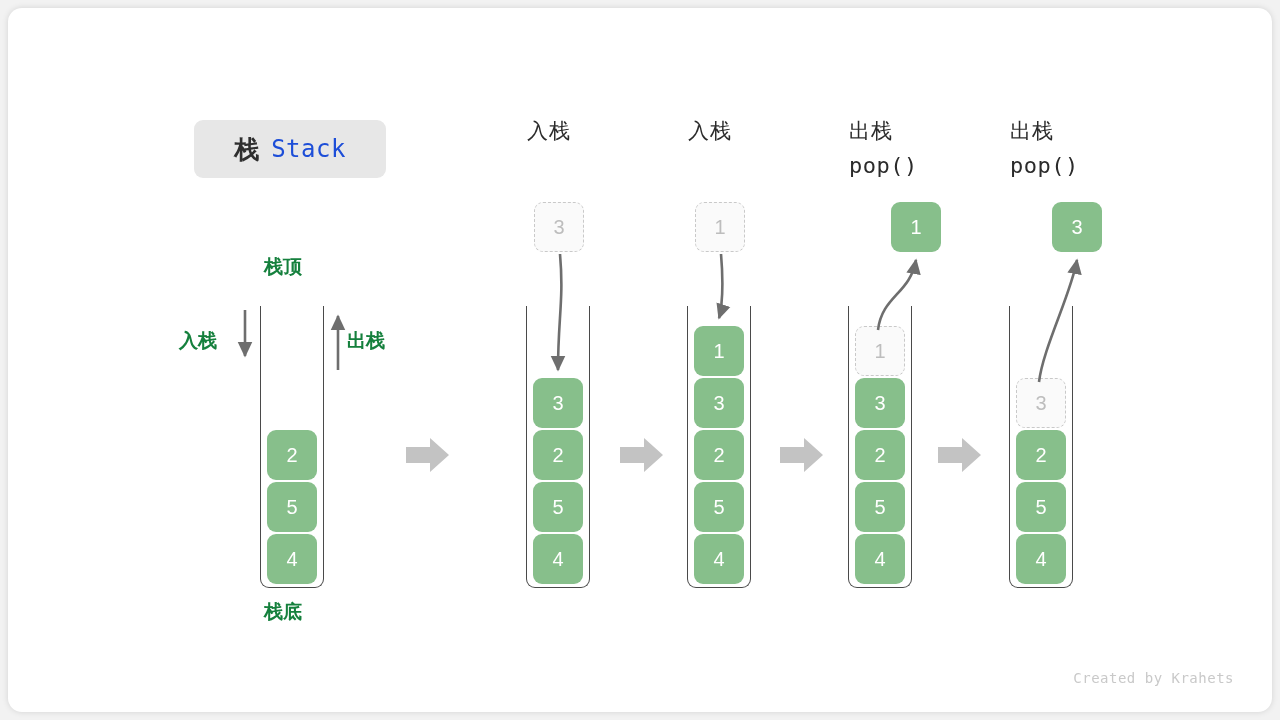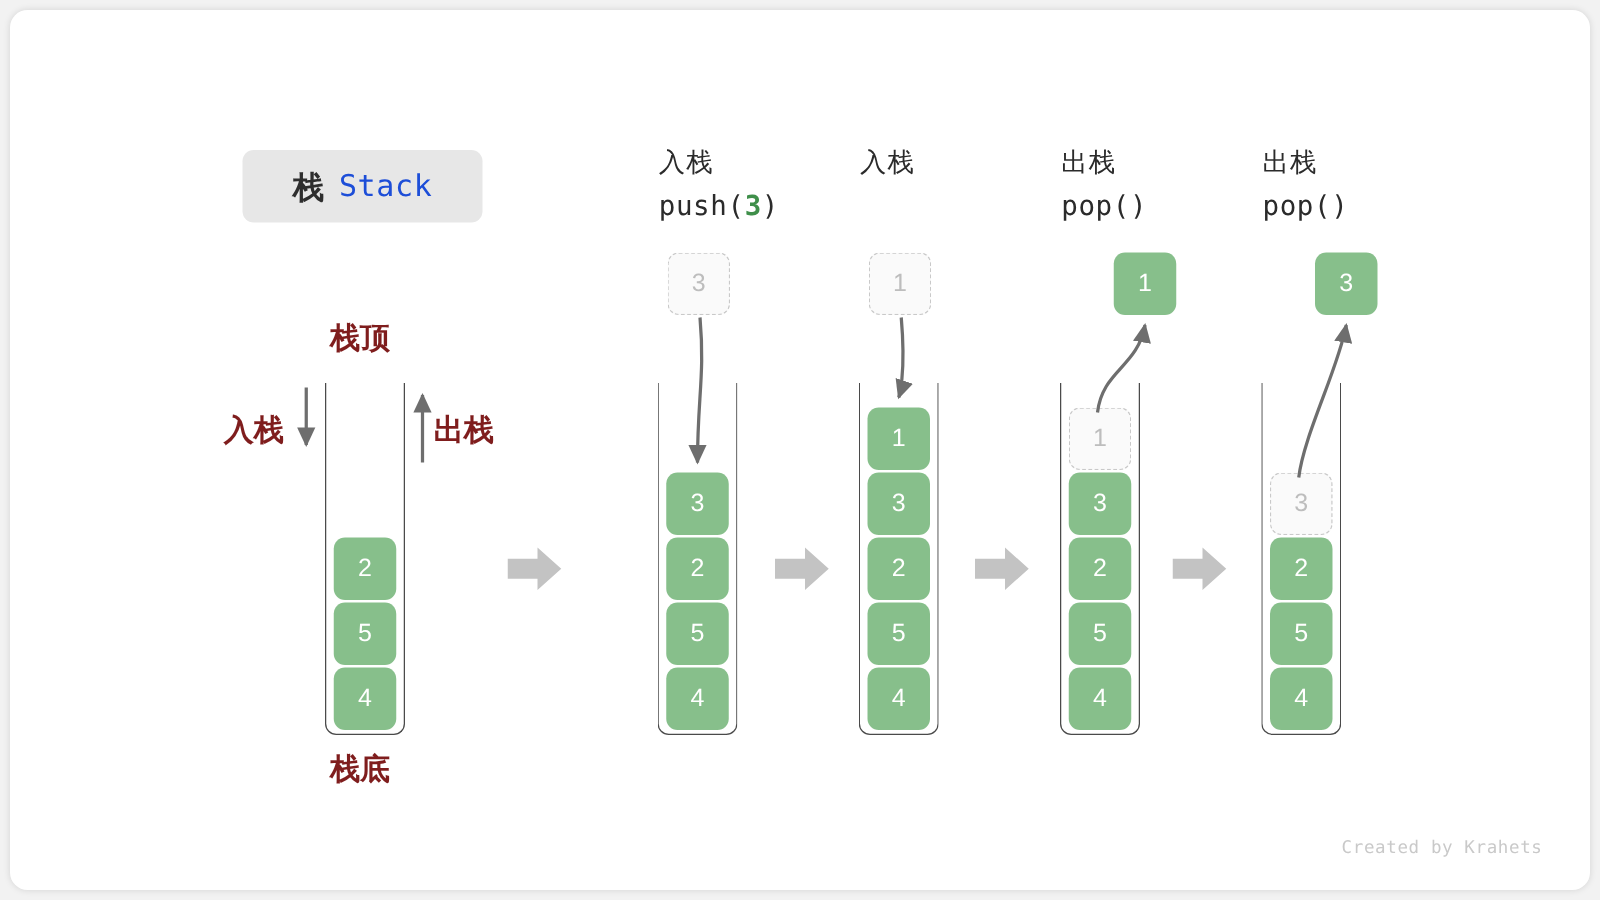--- a/index.html
+++ b/index.html
@@ -49,23 +49,23 @@
     font-family: "DejaVu Sans Mono", "Liberation Mono", monospace;
     font-size: 24px;
     color: #1d4ed8;
     margin-left: 11px;
     letter-spacing: 0.5px;
   }
 
   
   .cn-label {
     position: absolute;
-    font-size: 24px;
+    font-size: 19px;
     font-weight: bold;
-    color: #7f1d1d;
+    color: #15803d;
     white-space: nowrap;
   }
 
   
   .col-head {
     position: absolute;
     top: 106px;
     width: 170px;
     text-align: left;
     white-space: nowrap;
@@ -163,21 +163,20 @@
     </div>
 
     <div class="cn-label" style="left:256px; top:246px;">栈顶</div>
     <div class="cn-label" style="left:256px; top:591px;">栈底</div>
     <div class="cn-label" style="left:171px; top:320px;">入栈</div>
     <div class="cn-label" style="left:339px; top:320px;">出栈</div>
 
     <div id="col-heads">
         <div class="col-head" style="left: 519px;">
           <div class="op">入栈</div>
-          <div class="fn"><span>push(</span><span class="arg">3</span><span>)</span></div>
         </div>
         <div class="col-head" style="left: 680px;">
           <div class="op">入栈</div>
         </div>
         <div class="col-head" style="left: 841px;">
           <div class="op">出栈</div>
           <div class="fn"><span>pop(</span><span class="arg"></span><span>)</span></div>
         </div>
         <div class="col-head" style="left: 1002px;">
           <div class="op">出栈</div>

